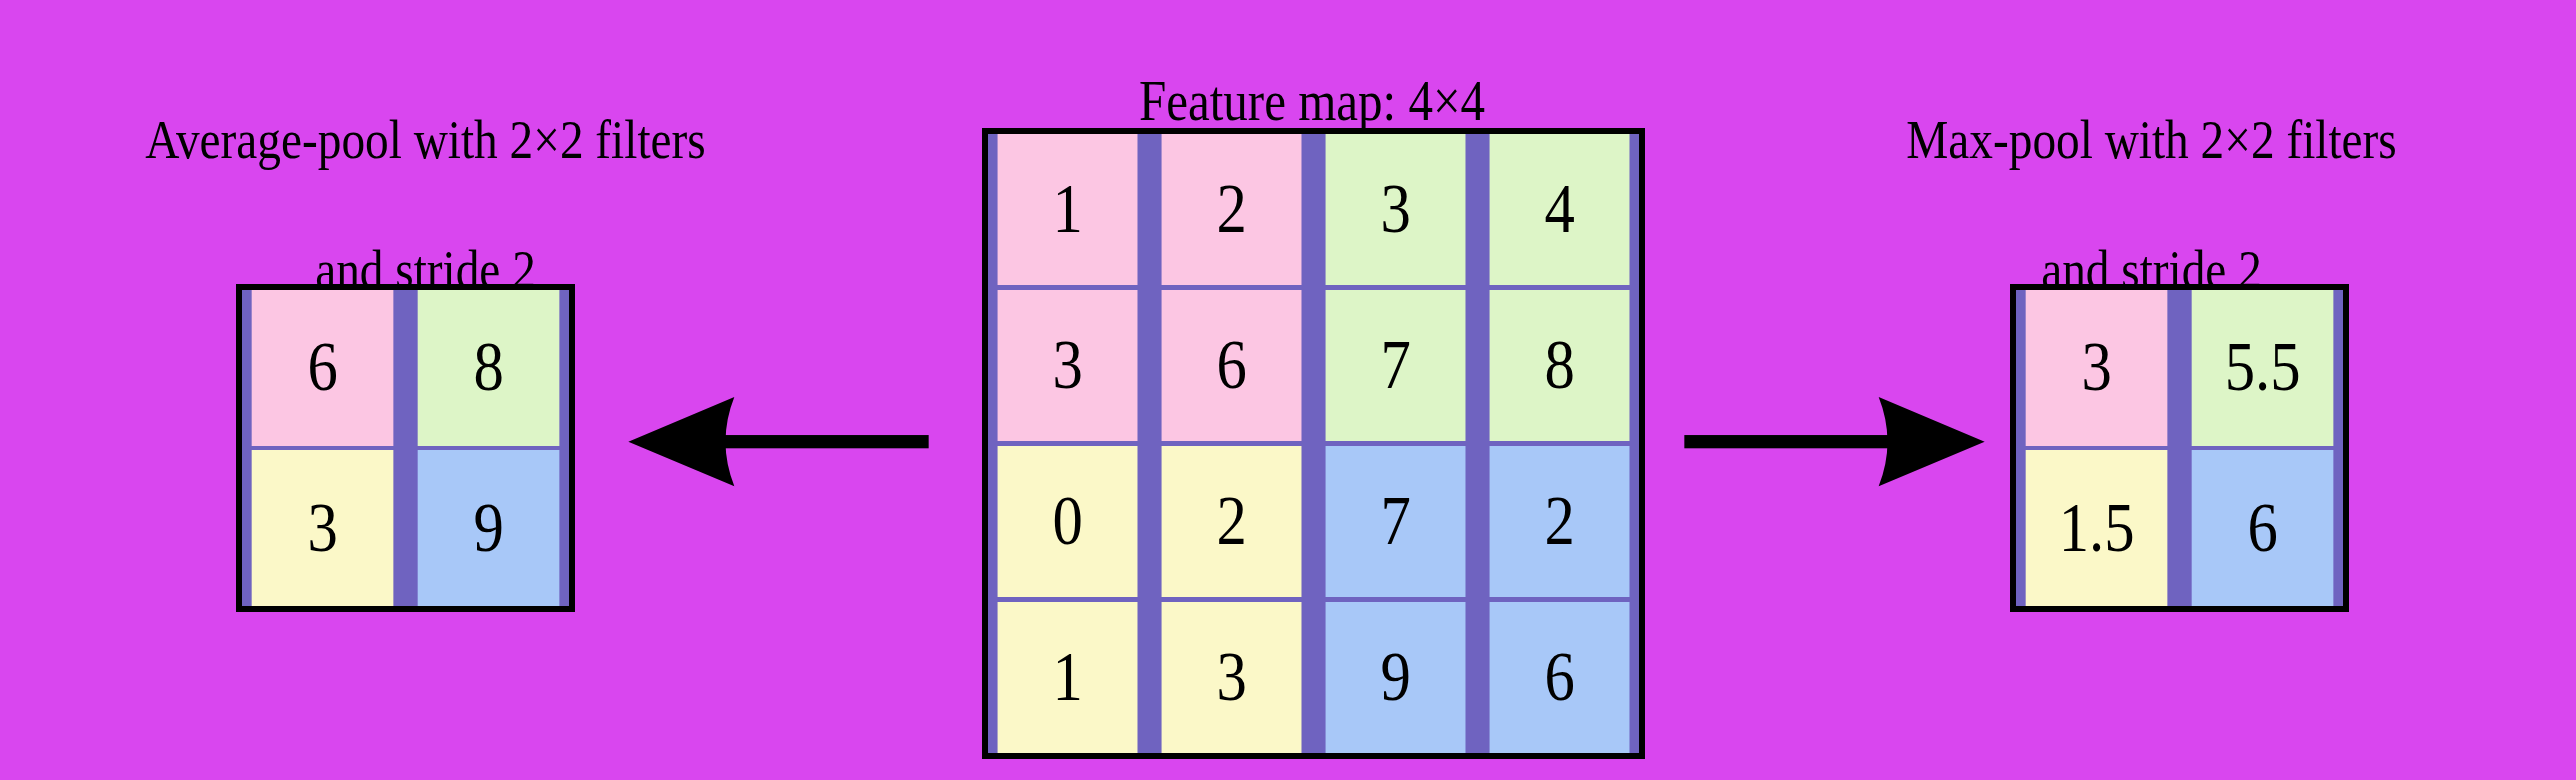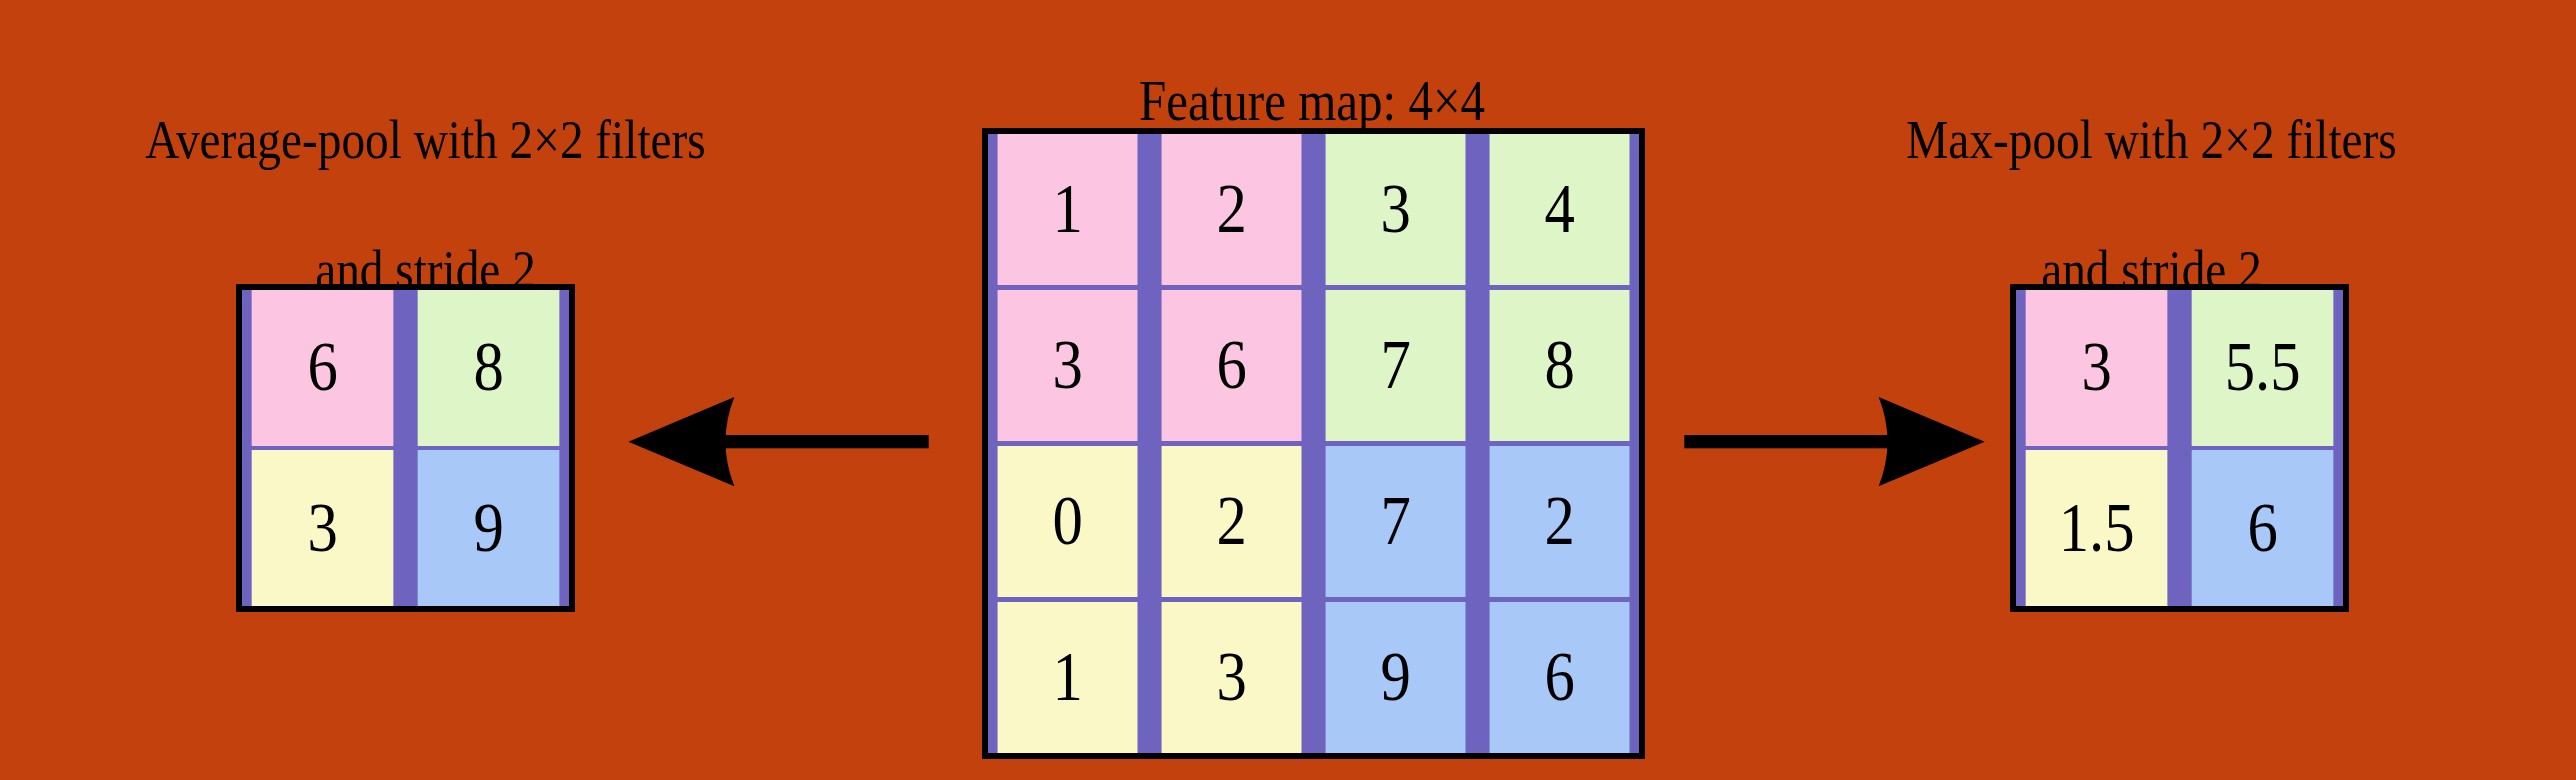--- a/index.html
+++ b/index.html
@@ -105,21 +105,21 @@
     top: 390px;
     width: 301px;
     height: 106px;
   }
   #arrow-left  { left: 628px; }
   #arrow-right { left: 1684px; }
 </style>
 </head>
 <body>
 
-<div id="canvas" style="background: #c2410c;">
+<div id="canvas" style="background: #d946ef;">
 
   <div class="caption" id="title-caption">
     <span class="caption-line">Feature map: 4×4</span>
   </div>
 
   <div class="caption" id="left-caption">
     <span class="caption-line">Average-pool with 2×2 filters</span>
     <span class="caption-line">and stride 2</span>
   </div>
 

